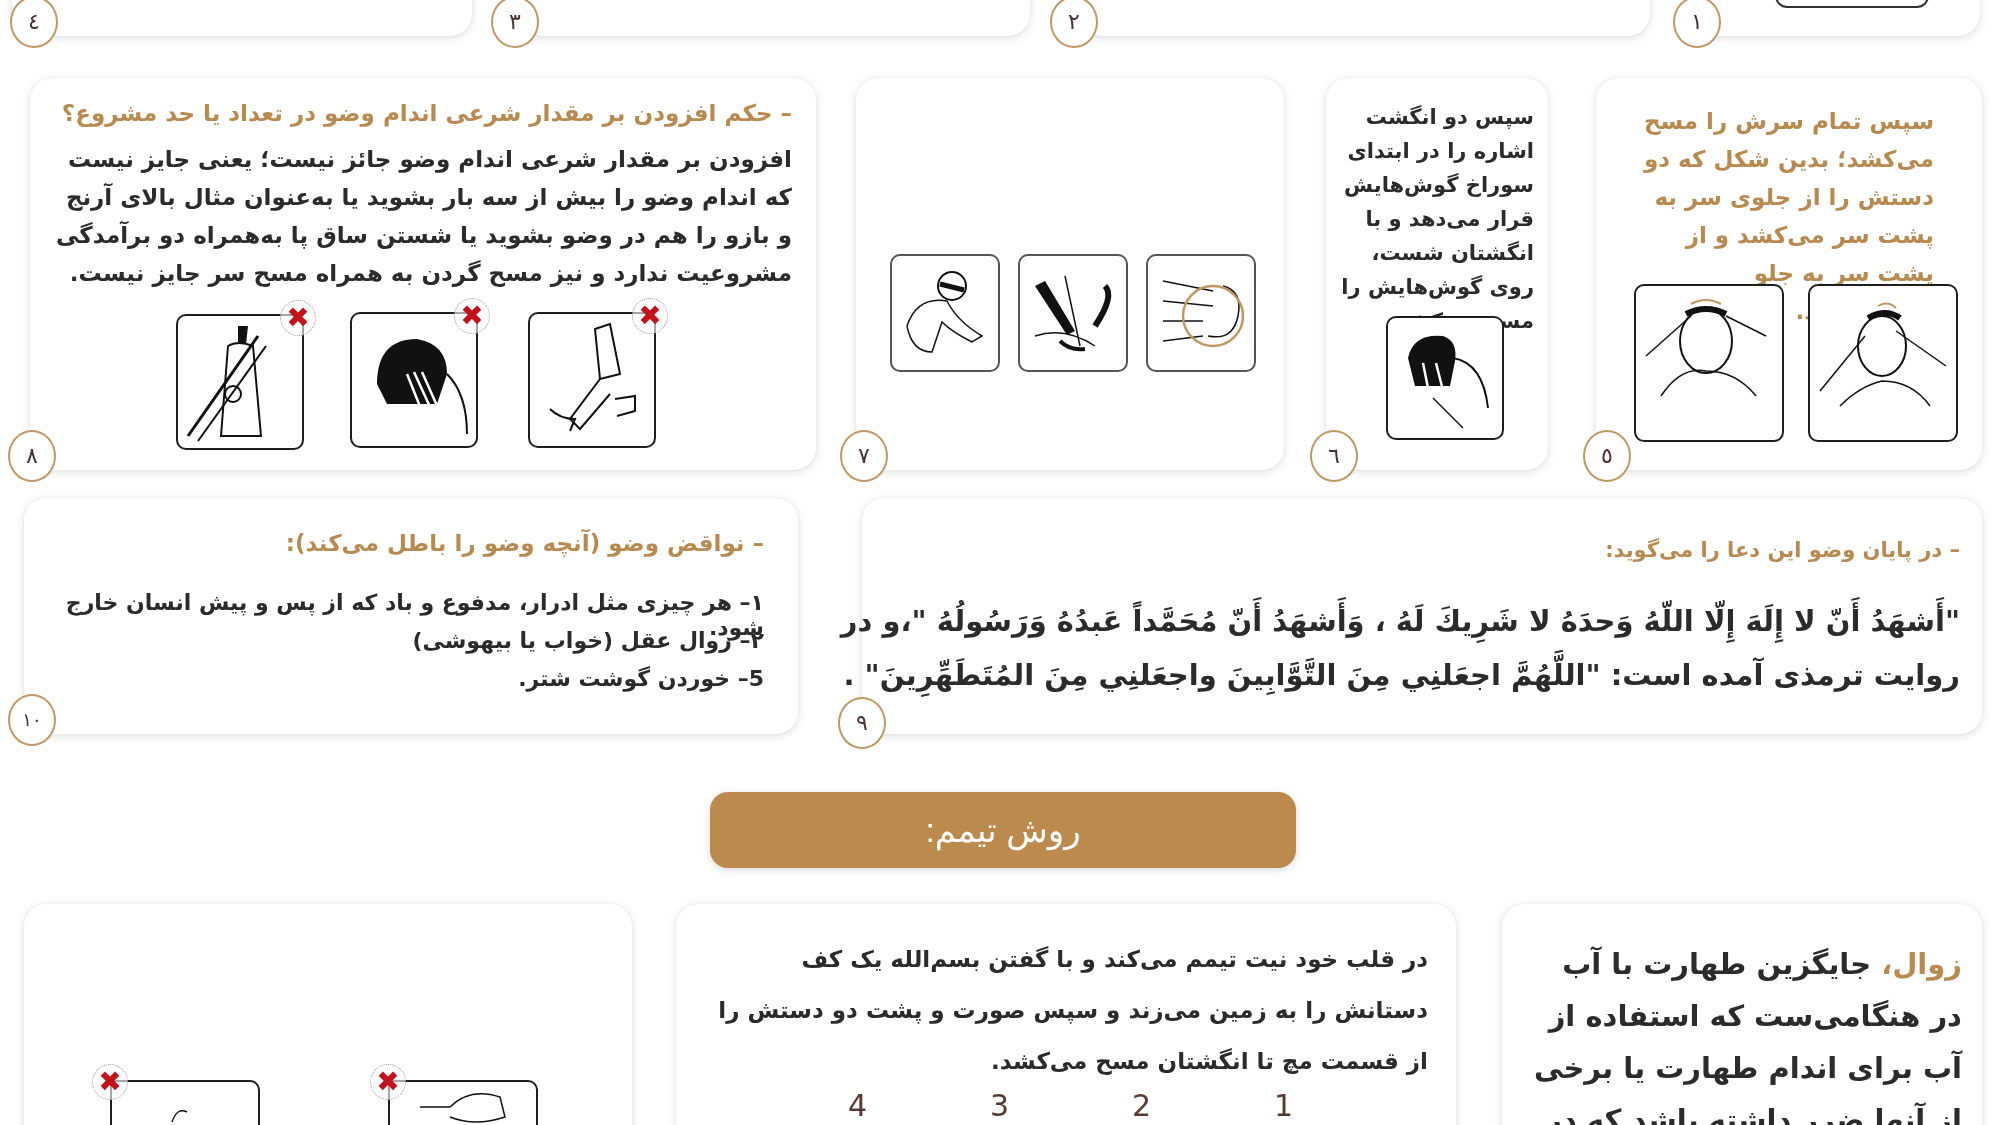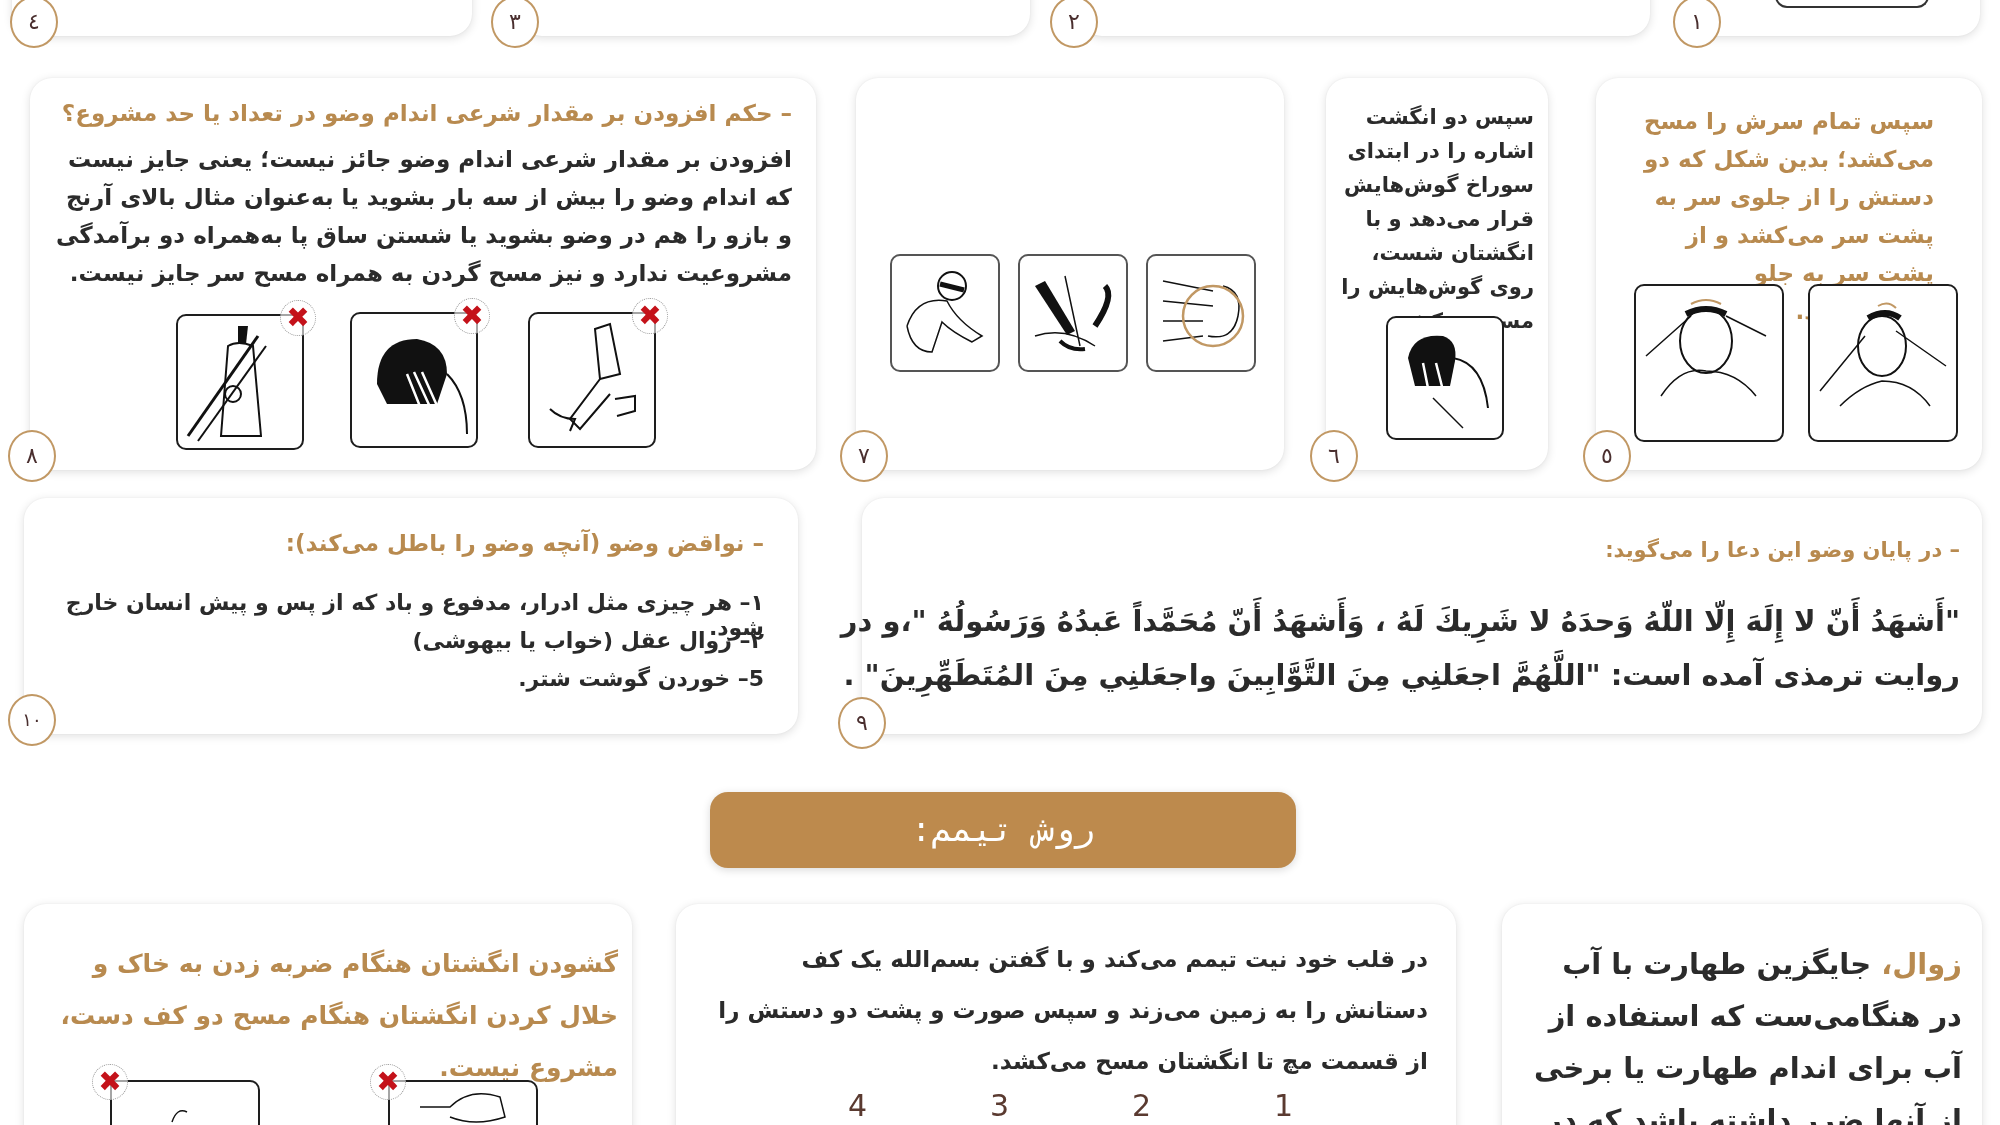--- a/index.html
+++ b/index.html
@@ -35,21 +35,21 @@
     position:absolute; width:34px; height:34px; border-radius:50%;
     border:1.5px dotted #999; background:rgba(255,255,255,0.6);
     display:flex; align-items:center; justify-content:center;
     color:#c4121a; font-weight:bold; font-size:28px; line-height:1;
   }
   .section-btn {
     position:absolute; left:710px; top:792px; width:586px; height:76px;
     background:#bd8a4d; border-radius:18px;
     box-shadow:0 2px 8px rgba(0,0,0,0.15);
     display:flex; align-items:center; justify-content:center;
-    color:#ffffff; font-size:34px; font-family:Liberation Mono, monospace;
+    color:#ffffff; font-size:34px; font-family:Liberation Sans, sans-serif;
   }
   .num { position:absolute; font-size:30px; color:#5a3a30; font-family:"DejaVu Sans", sans-serif; }
   svg { display:block; }
 </style>
 </head>
 <body>
 
 <div class="card" style="left:12px; top:-40px; width:460px; height:76px;"></div>
 <div class="card" style="left:520px; top:-40px; width:510px; height:76px;"></div>
 <div class="card" style="left:1080px; top:-40px; width:570px; height:76px;"></div>
@@ -172,21 +172,20 @@
   <p class="p txt" style="right:22px; top:106px; font-size:29px; font-weight:bold; white-space:nowrap;">"أَشهَدُ أَنّ لا إِلَهَ إِلّا اللّهُ وَحدَهُ لا شَرِيكَ لَهُ ، وَأَشهَدُ أَنّ مُحَمَّداً عَبدُهُ وَرَسُولُهُ "،و در</p>
   <p class="p txt" style="right:22px; top:160px; font-size:29px; font-weight:bold; white-space:nowrap;">روایت ترمذی آمده است: "اللَّهُمَّ اجعَلنِي مِنَ التَّوَّابِينَ واجعَلنِي مِنَ المُتَطَهِّرِينَ" .</p>
 </div>
 <div class="badge" style="left:838px; top:697px; height:52px;">٩</div>
 
 <div class="section-btn">
   <span>روش تیمم:</span>
 </div>
 
 <div class="card" style="left:24px; top:904px; width:608px; height:260px;">
-  <p class="p gold" style="right:14px; top:34px; font-size:25px; font-weight:bold; line-height:52px; width:580px;">گشودن انگشتان هنگام ضربه زدن به خاک و خلال کردن انگشتان هنگام مسح دو کف دست، مشروع نیست.</p>
   <div class="pic" style="left:86px; top:176px; width:150px; height:120px; border-radius:0 10px 0 0;">
     <svg width="146" height="60" viewBox="0 0 146 60">
       <path d="M60 40 q5 -15 15 -10" fill="none" stroke="#111" stroke-width="1.5"></path>
     </svg>
   </div>
   <div class="xmark" style="left:68px; top:160px;">✖</div>
   <div class="pic" style="left:364px; top:176px; width:150px; height:120px; border-radius:0 10px 0 0;">
     <svg width="146" height="60" viewBox="0 0 146 60">
       <path d="M30 25 l30 0 q20 -20 50 -10 l5 20 q-30 10 -55 0" fill="none" stroke="#111" stroke-width="1.5"></path>
     </svg>

